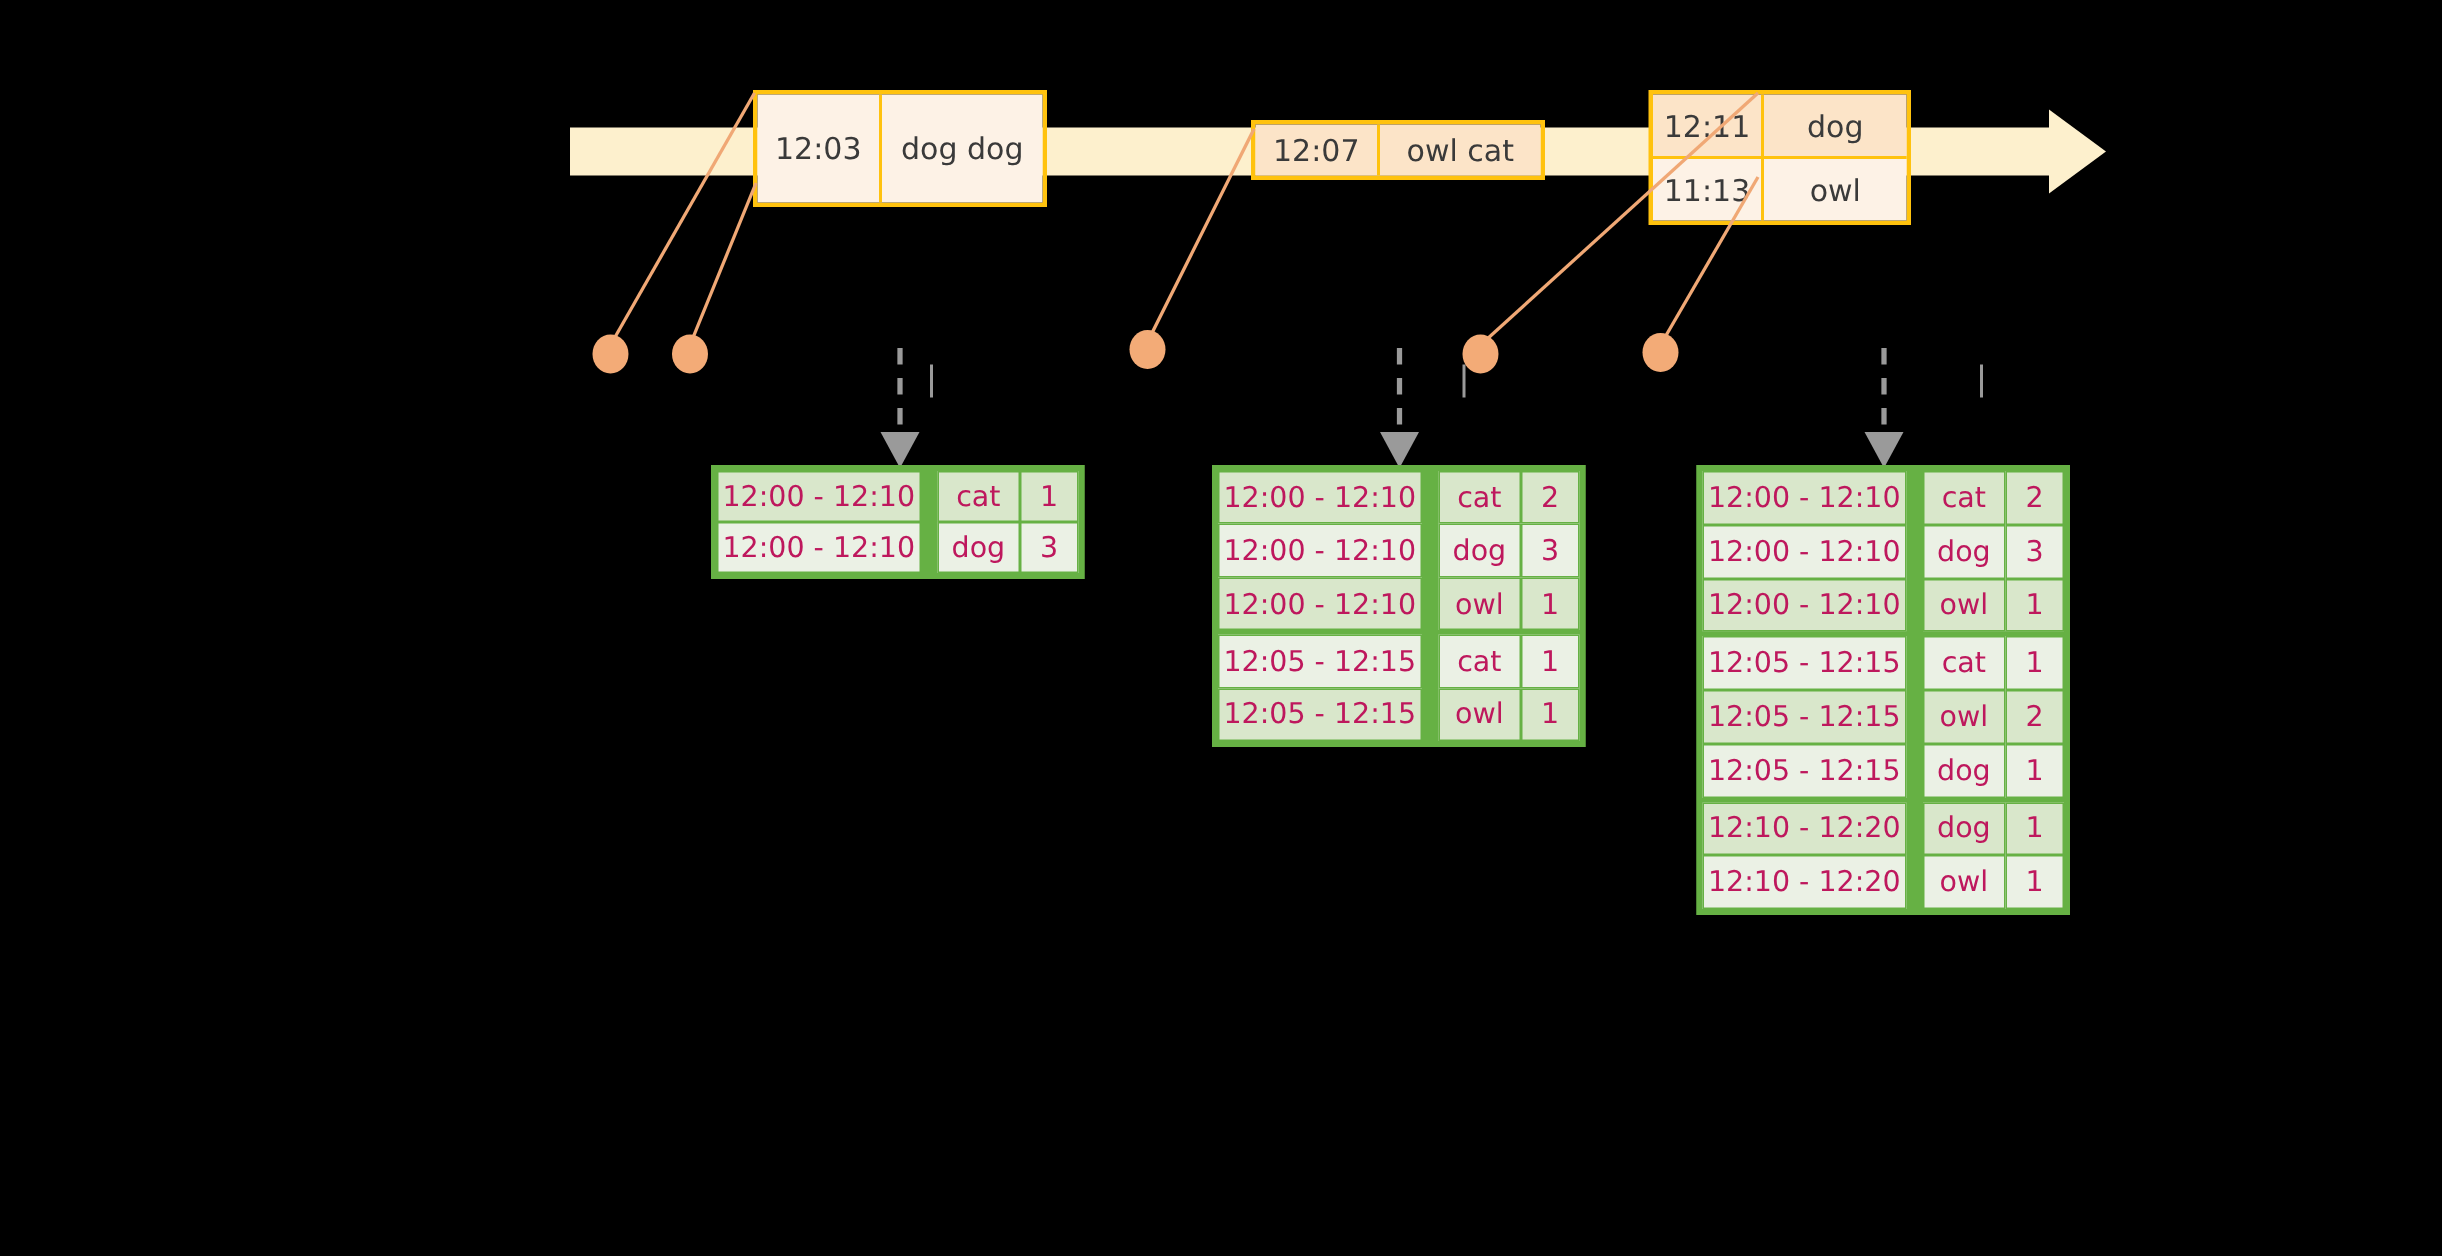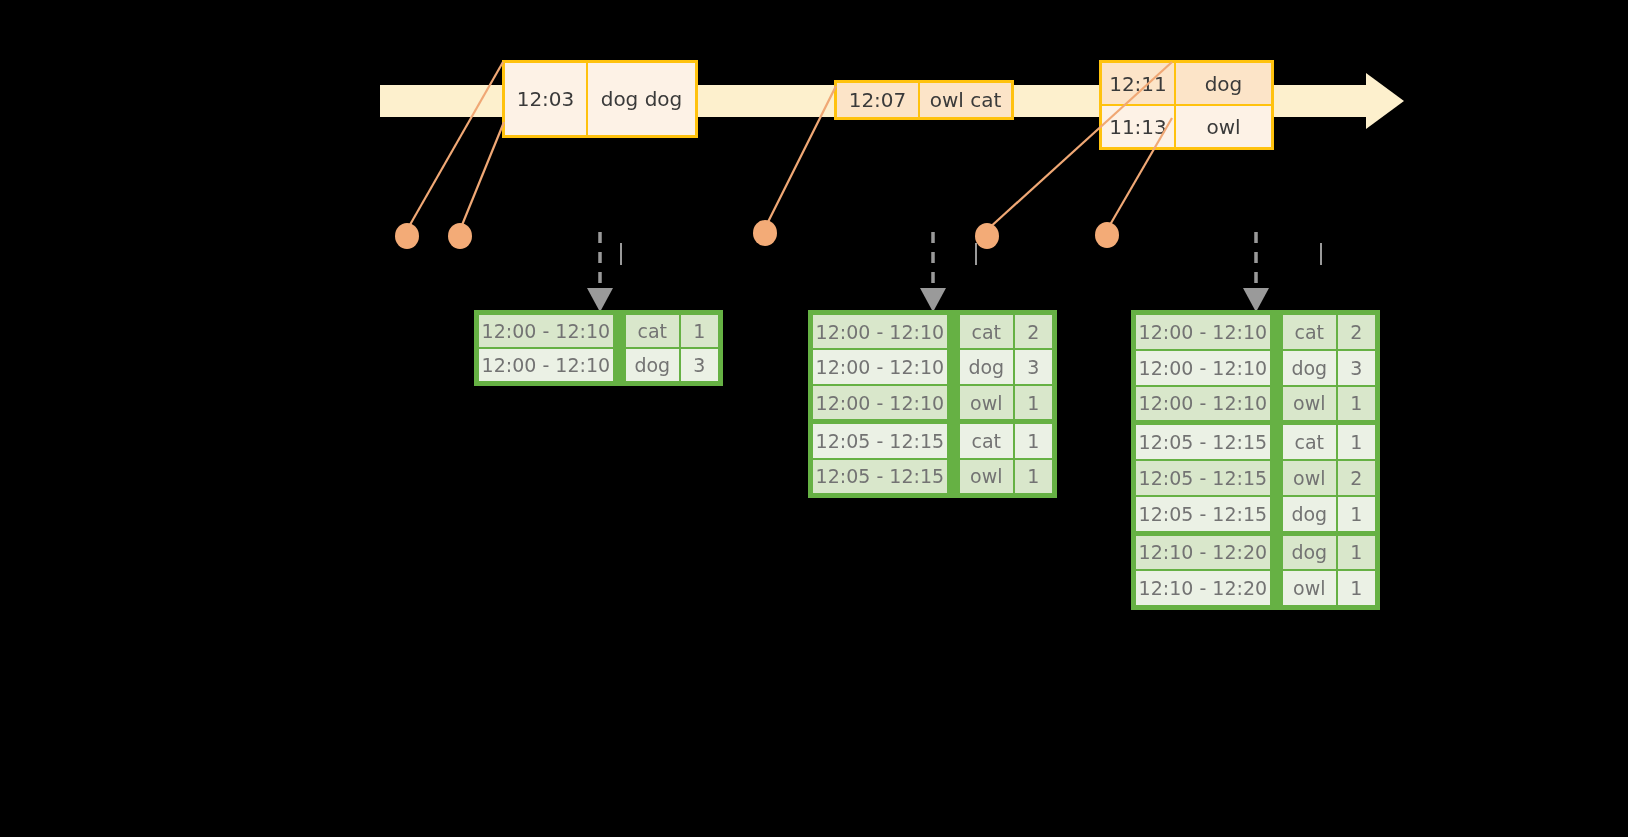--- a/index.html
+++ b/index.html
@@ -31,21 +31,21 @@
   .cdot{fill:#f3ab77;}
 
   
   .darrow{position:absolute;}
 
   
   .gt{position:absolute;border:4px solid #66b144;box-sizing:border-box;
       display:flex;flex-direction:column;background:#66b144;}
   .gt-row{display:flex;height:37.4px;}
   .gt-cell{display:flex;align-items:center;justify-content:center;
-           font-size:19px;color:#737373;box-sizing:border-box;
+           font-size:19px;color:#be185d;box-sizing:border-box;
            border:1.5px solid #66b144;}
   .gt-cell.win{width:153px;}
   .gt-cell.key{width:62px;margin-left:11px;}
   .gt-cell.cnt{width:44px;}
   .row-a .gt-cell{background:#d9e7cb;}
   .row-b .gt-cell{background:#ebf1e5;}
   .gt-row.sep{border-top:3px solid #66b144;}
 </style>
 </head>
 <body>
@@ -59,21 +59,21 @@
   <div class="tick" style="left:975px;top:243px;height:22px;"></div>
   <div class="tick" style="left:1320px;top:243px;height:22px;"></div>
 
   <div class="ev" style="left:502px;top:60px;width:196px;height:78px;">
     <div class="ev-row">
       <div class="ev-cell time shade-b" style="width:83px;">12:03</div>
       <div class="ev-cell shade-b" style="flex:1;text-align:center;">dog dog</div>
     </div>
   </div>
 
-  <div class="ev" style="left:834px;top:80px;width:180px;height:40px;">
+  <div class="ev" style="left:834px;top:80px;width:196px;height:40px;">
     <div class="ev-row">
       <div class="ev-cell time shade-a" style="width:83px;">12:07</div>
       <div class="ev-cell shade-a" style="flex:1;">owl cat</div>
     </div>
   </div>
 
   <div class="ev" style="left:1099px;top:60px;width:175px;height:90px;">
     <div class="ev-row">
       <div class="ev-cell time shade-a" style="width:74px;">12:11</div>
       <div class="ev-cell shade-a" style="flex:1;">dog</div>

